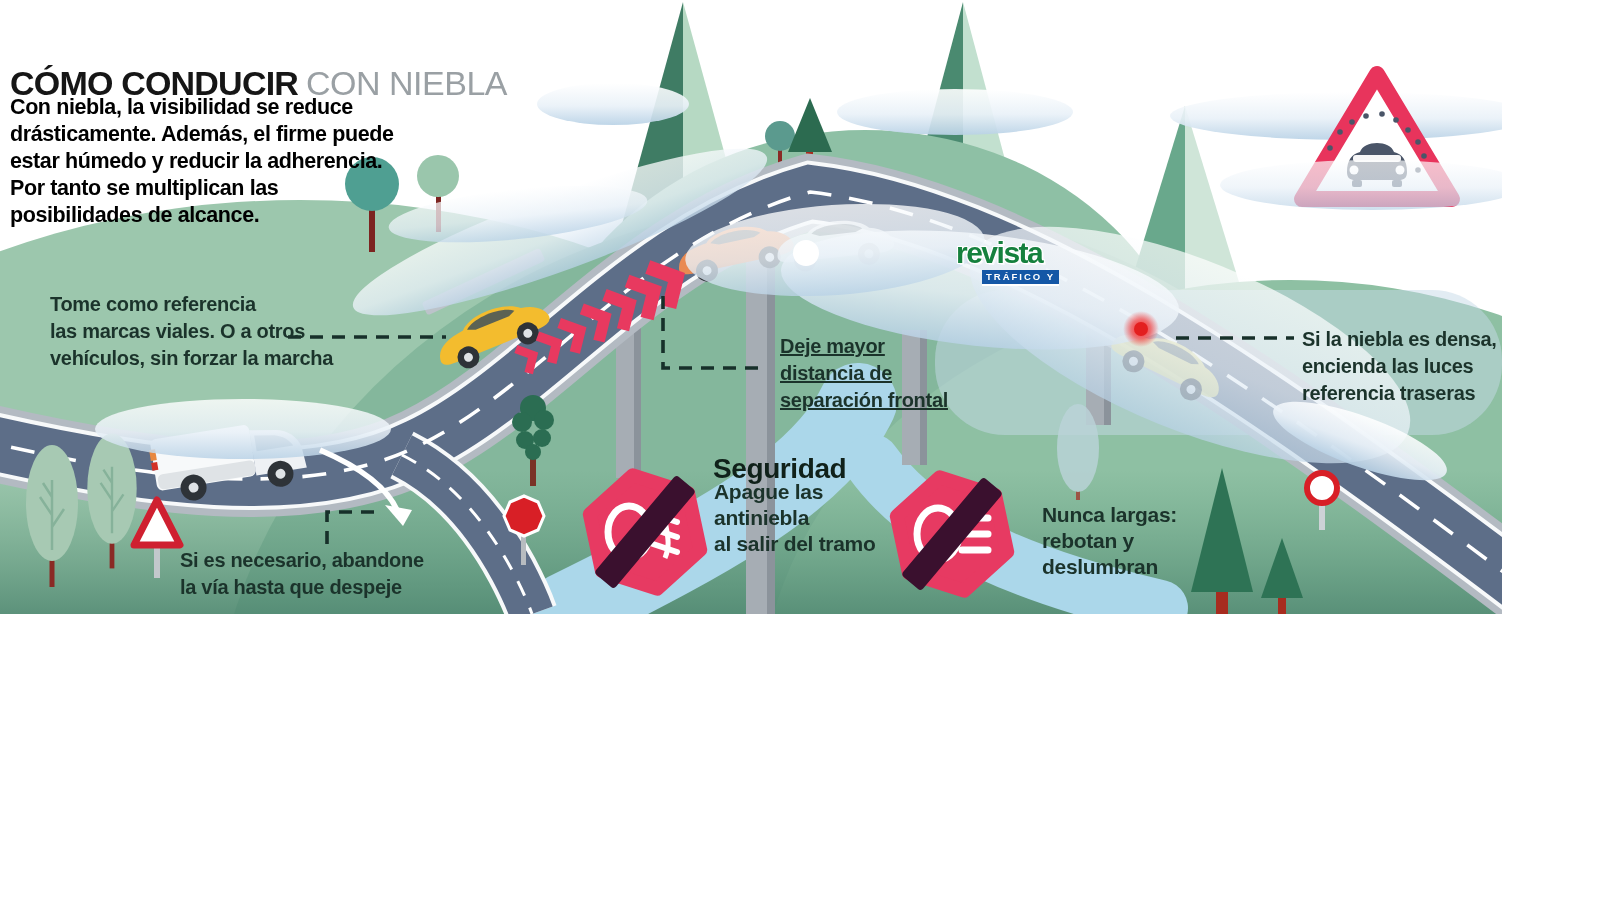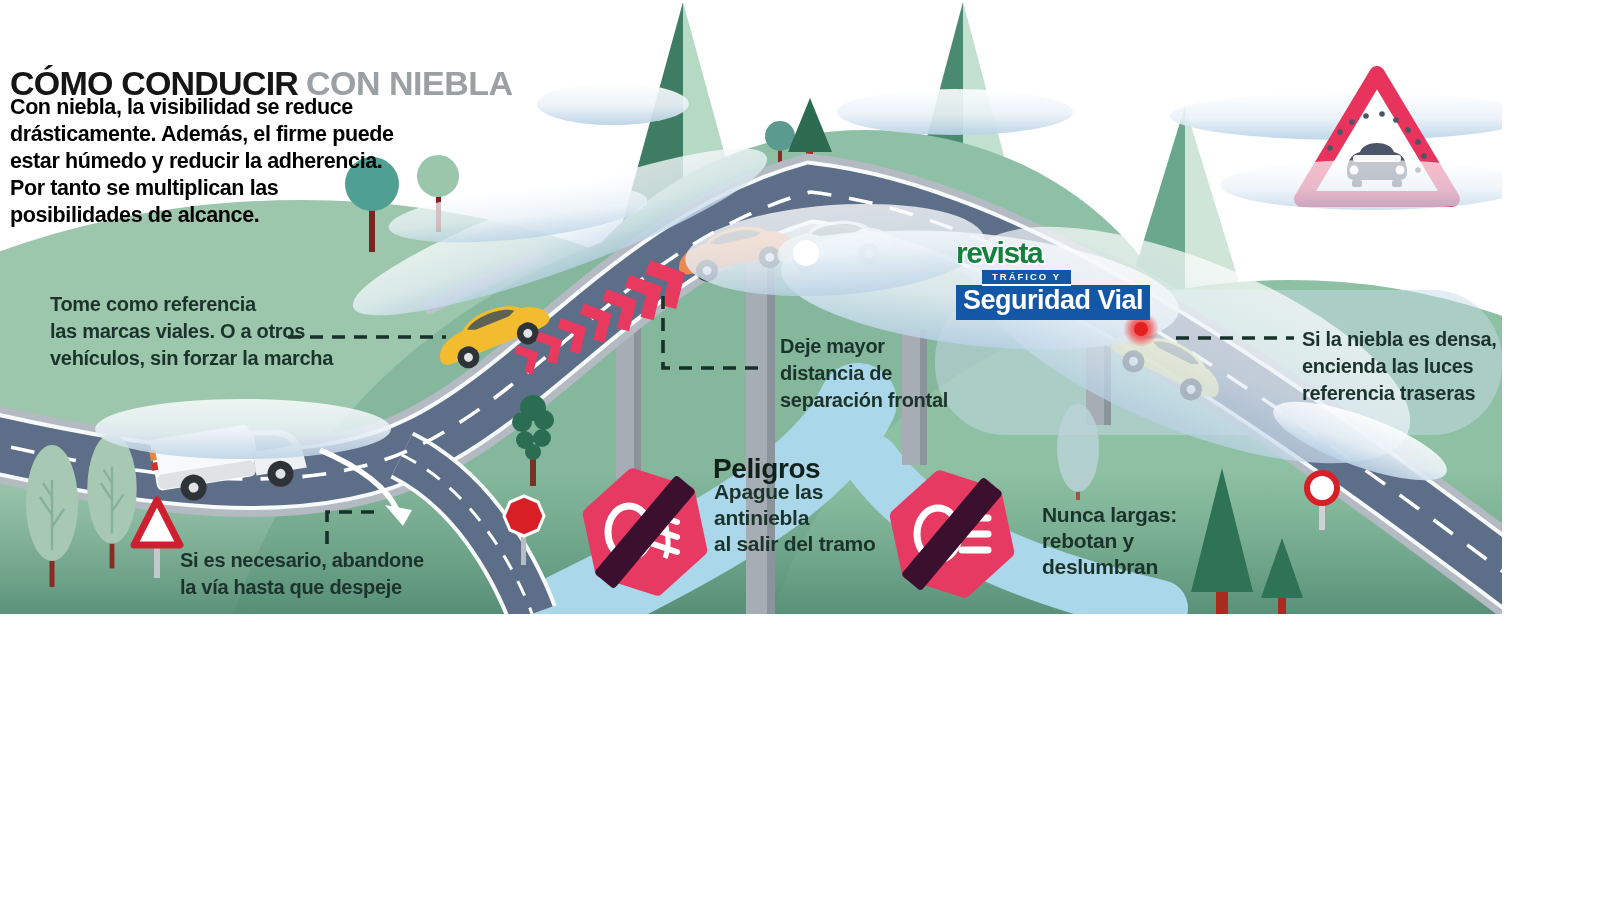--- a/index.html
+++ b/index.html
@@ -2,36 +2,36 @@
 <html><head>
 <meta charset="utf-8">
 <style>
   html,body{margin:0;padding:0;background:#fff;}
   .canvas{position:relative;width:1600px;height:900px;background:#ffffff;overflow:hidden;
           font-family:"Liberation Sans", sans-serif;}
   .scene{position:absolute;left:0;top:0;}
   .txt{position:absolute;white-space:pre-line;}
   .title-wrap{left:10px;top:46px;}
   .title-main{font-size:34px;font-weight:800;color:#161616;letter-spacing:-0.8px;}
-  .title-sub{font-size:34px;font-weight:700;color:#9aa0a4;letter-spacing:-0.5px;margin-left:8px;}
+  .title-sub{font-size:34px;font-weight:400;color:#9aa0a4;letter-spacing:-0.5px;margin-left:8px;}
   .intro{left:10px;top:94px;font-size:21.5px;line-height:27px;font-weight:700;color:#000000;letter-spacing:-0.4px;width:400px;}
   .ann{font-size:20px;line-height:27px;font-weight:700;color:#1b332b;letter-spacing:-0.3px;}
   .ann1{left:50px;top:291px;}
-  .ann2{left:780px;top:333px;}
+  .ann2{left:780px;top:333px;text-decoration:underline;}
   .ann3{left:1302px;top:326px;}
   .ann4{left:180px;top:547px;}
   .peligros{left:713px;top:453px;font-size:28px;font-weight:800;color:#10211a;letter-spacing:-0.4px;}
   .cap{font-size:21px;line-height:26px;font-weight:700;color:#1b332b;letter-spacing:-0.3px;}
   .cap1{left:714px;top:479px;}
   .cap2{left:1042px;top:502px;}
   .logo{position:absolute;left:956px;top:240px;width:212px;}
   .logo-revista{font-size:30px;font-weight:800;color:#15803d;letter-spacing:-1.5px;line-height:26px;
       text-shadow:-1px -1px 0 #fff,1px -1px 0 #fff,-1px 1px 0 #fff,1px 1px 0 #fff,2px 2px 0 rgba(255,255,255,.65);}
   .logo-bar{display:inline-block;background:#1457a6;color:#fff;font-size:9.5px;font-weight:700;
-      letter-spacing:2px;padding:1px 10px 2px;margin:-6px 0 0 26px;border-bottom:2px solid #fff;position:relative;}
+      letter-spacing:2px;padding:1px 4px 2px;margin:-6px 0 0 26px;border-bottom:2px solid #fff;position:relative;}
   .logo-box{display:inline-block;background:#1457a6;color:#fff;font-size:27px;font-weight:800;
       letter-spacing:-0.5px;padding:0 7px 4px;margin-top:-1px;}
 </style>
 </head>
 <body>
 
 <div class="canvas">
 
 <svg class="scene" width="1600" height="900" viewBox="0 0 1600 900">
   <defs>
@@ -309,27 +309,26 @@
 vehículos, sin forzar la marcha</div>
 <div class="txt ann ann2">Deje mayor
 distancia de
 separación frontal</div>
 <div class="txt ann ann3">Si la niebla es densa,
 encienda las luces
 referencia traseras</div>
 <div class="txt ann ann4">Si es necesario, abandone
 la vía hasta que despeje</div>
 
-<div class="txt peligros">Peligros</div>
+<div class="txt peligros">Seguridad</div>
 <div class="txt cap cap1">Apague las
 antiniebla
 al salir del tramo</div>
 <div class="txt cap cap2">Nunca largas:
 rebotan y
 deslumbran</div>
 
 <div class="logo">
   <div class="logo-revista">revista</div>
   <div class="logo-bar">TRÁFICO Y</div><br>
-  <div class="logo-box">Seguridad Vial</div>
 </div>
 
 </div>
 
 </body></html>

